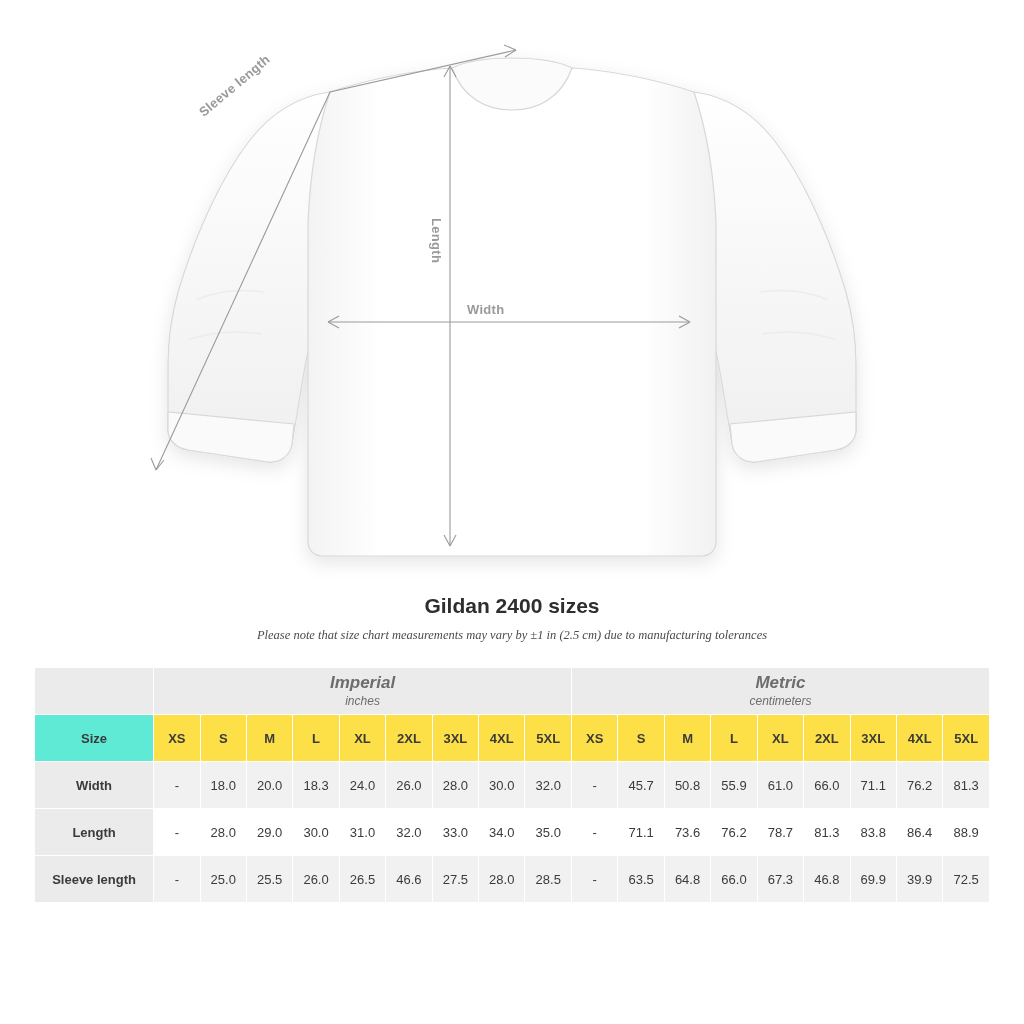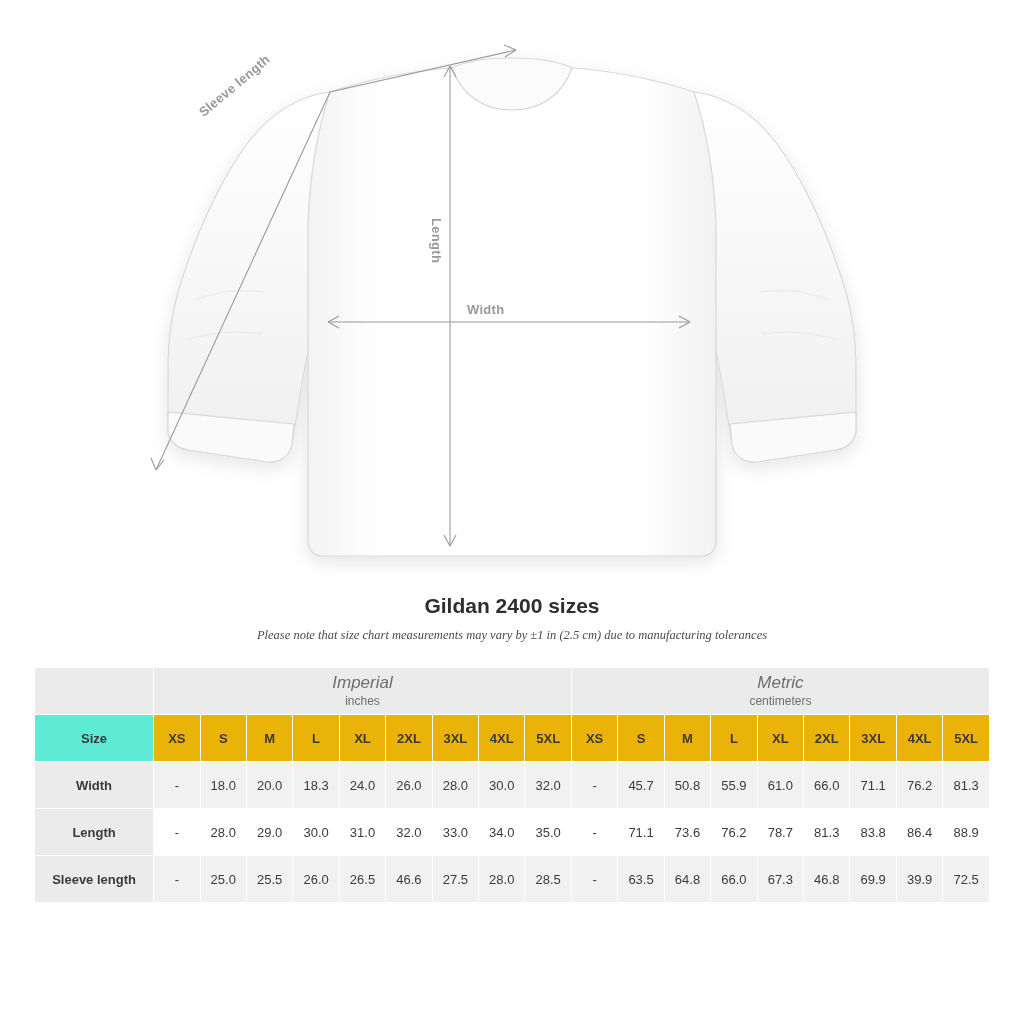--- a/index.html
+++ b/index.html
@@ -89,31 +89,32 @@
     height: 46px;
     vertical-align: middle;
   }
   .unit-header td {
     background: #ebebeb;
     height: 80px;
   }
   .unit-name {
     font-size: 17px;
     font-style: italic;
-    font-weight: normal;
+    font-weight: bold;
     color: #6d6d6d;
     line-height: 1.25;
   }
   .unit-sub {
     font-size: 12px;
+    font-style: italic;
     color: #6d6d6d;
     line-height: 1.4;
   }
   .col-head td {
-    background: #eab308;
+    background: #fde047;
     font-weight: bold;
     font-size: 13px;
     color: #3b3b3b;
     height: 54px;
   }
   .col-head td.rowhead-cell {
     background: #5eead4;
   }
   .rowhead-cell {
     font-weight: bold;

